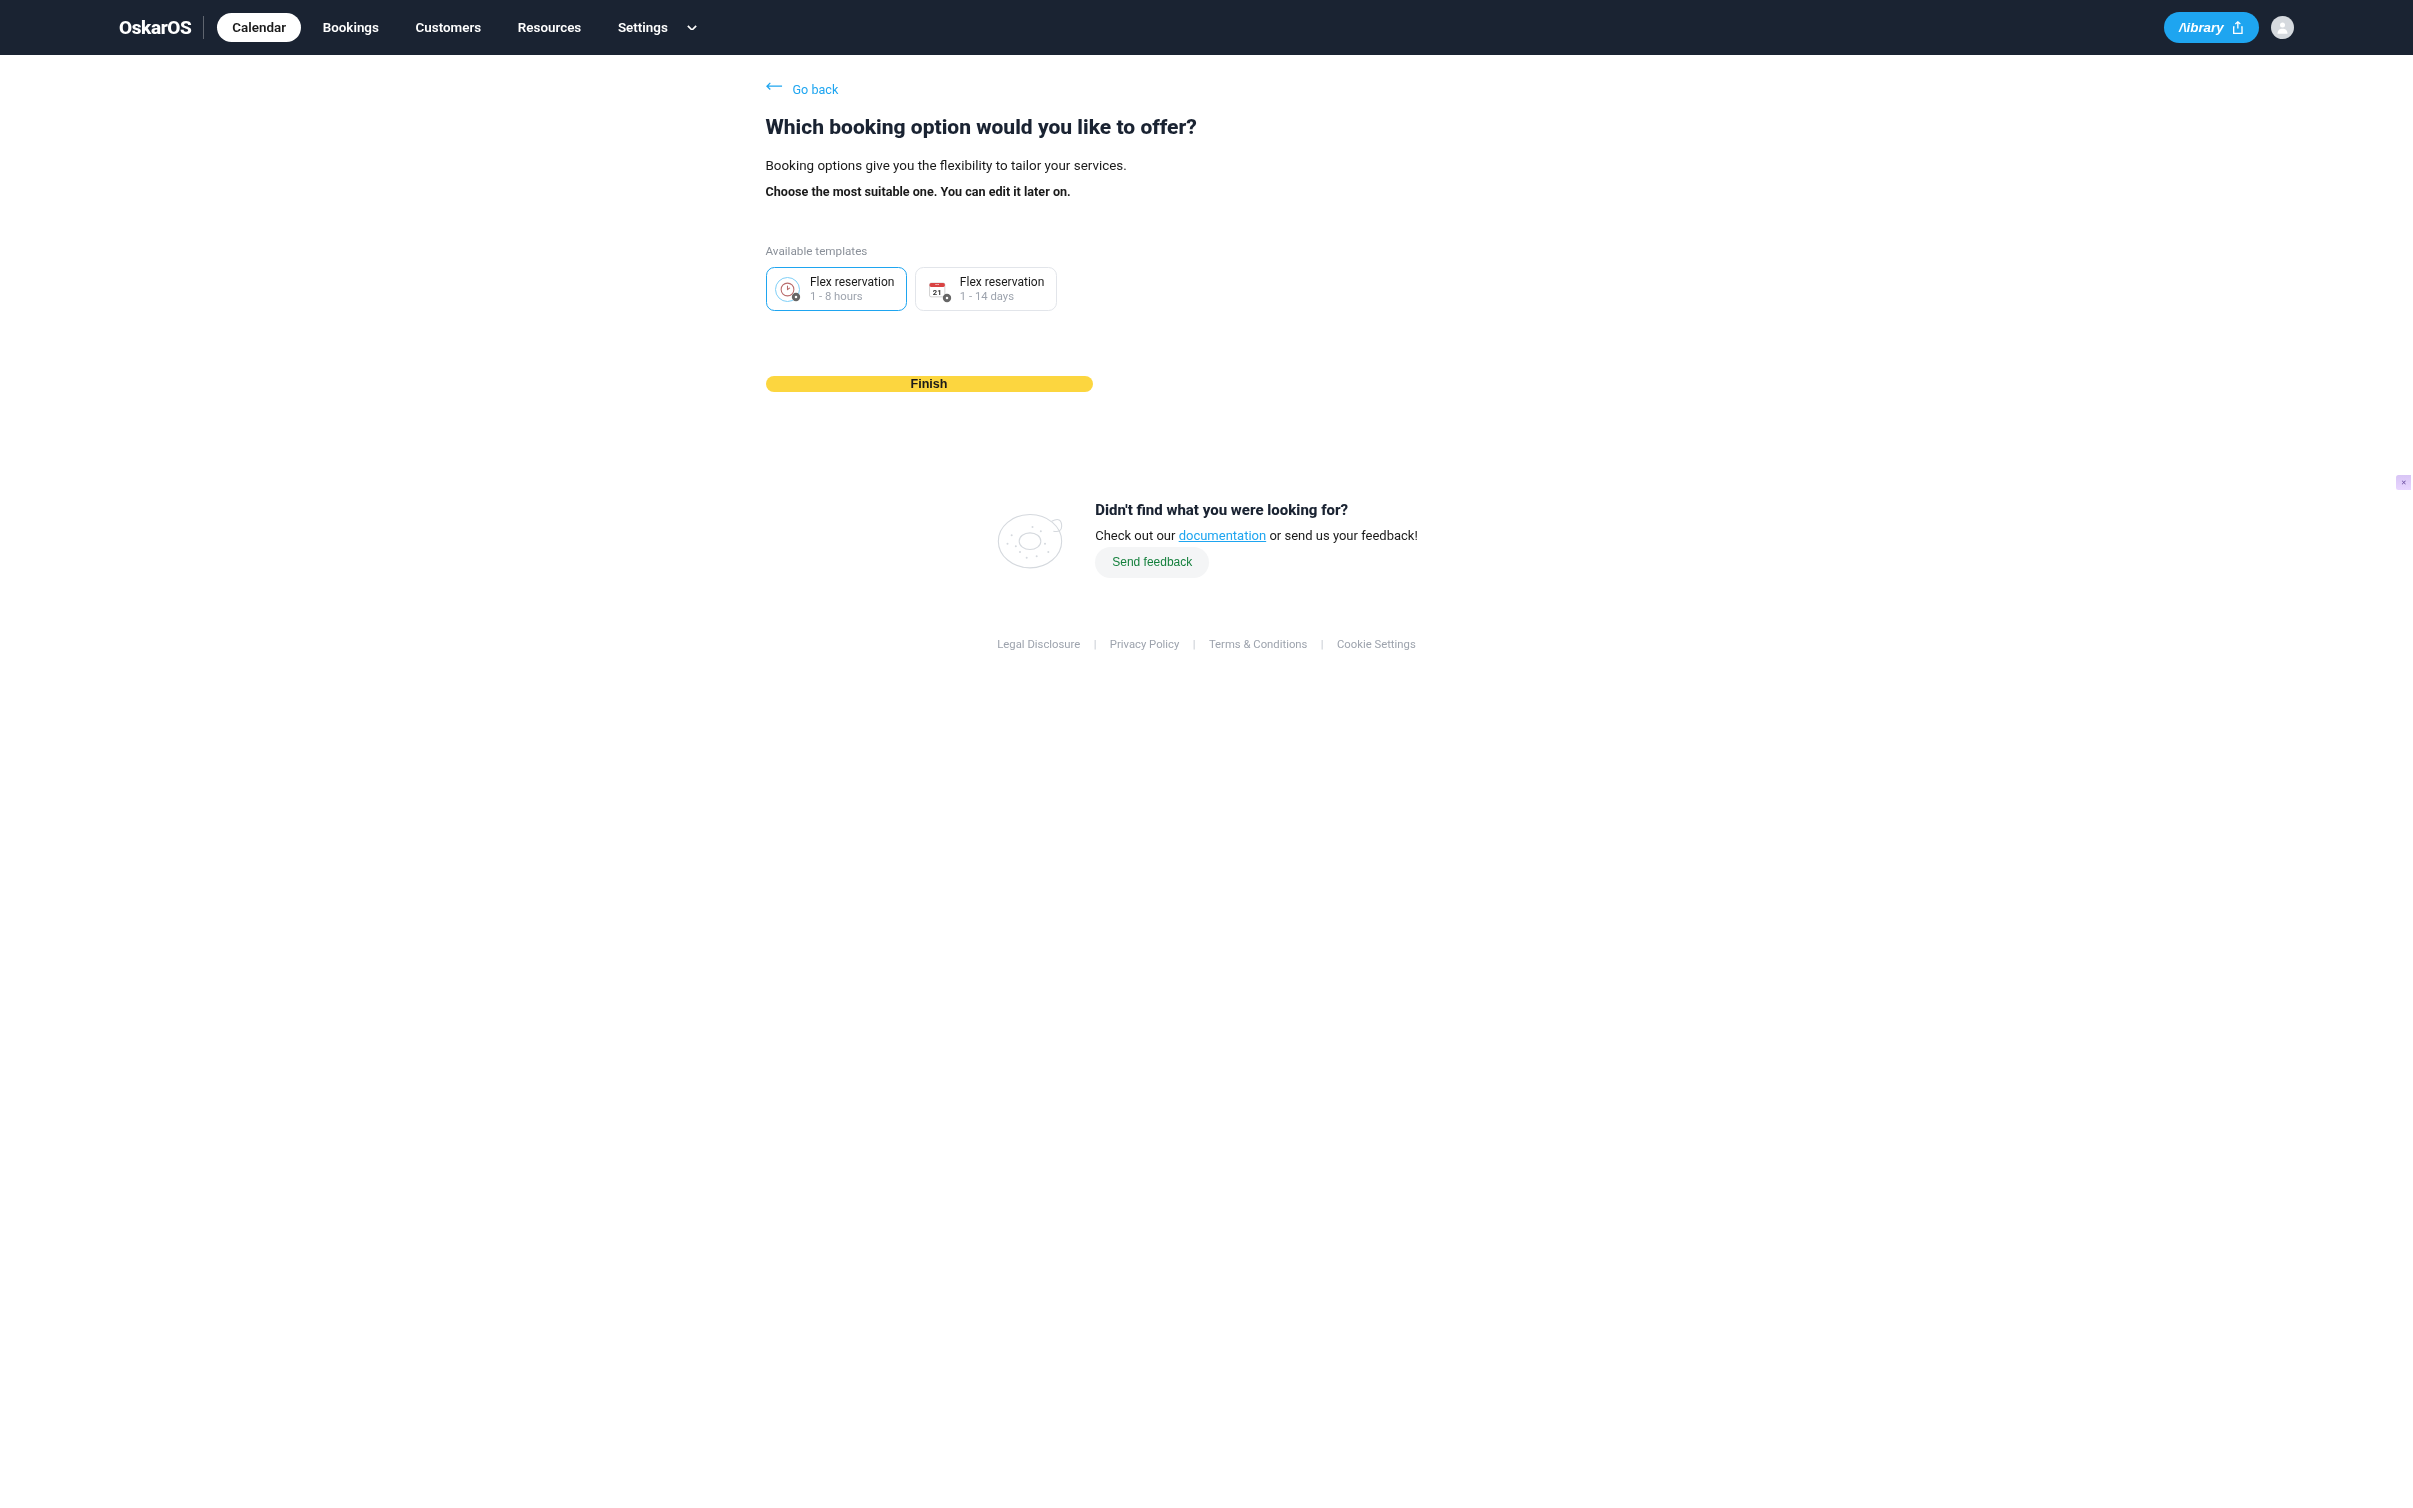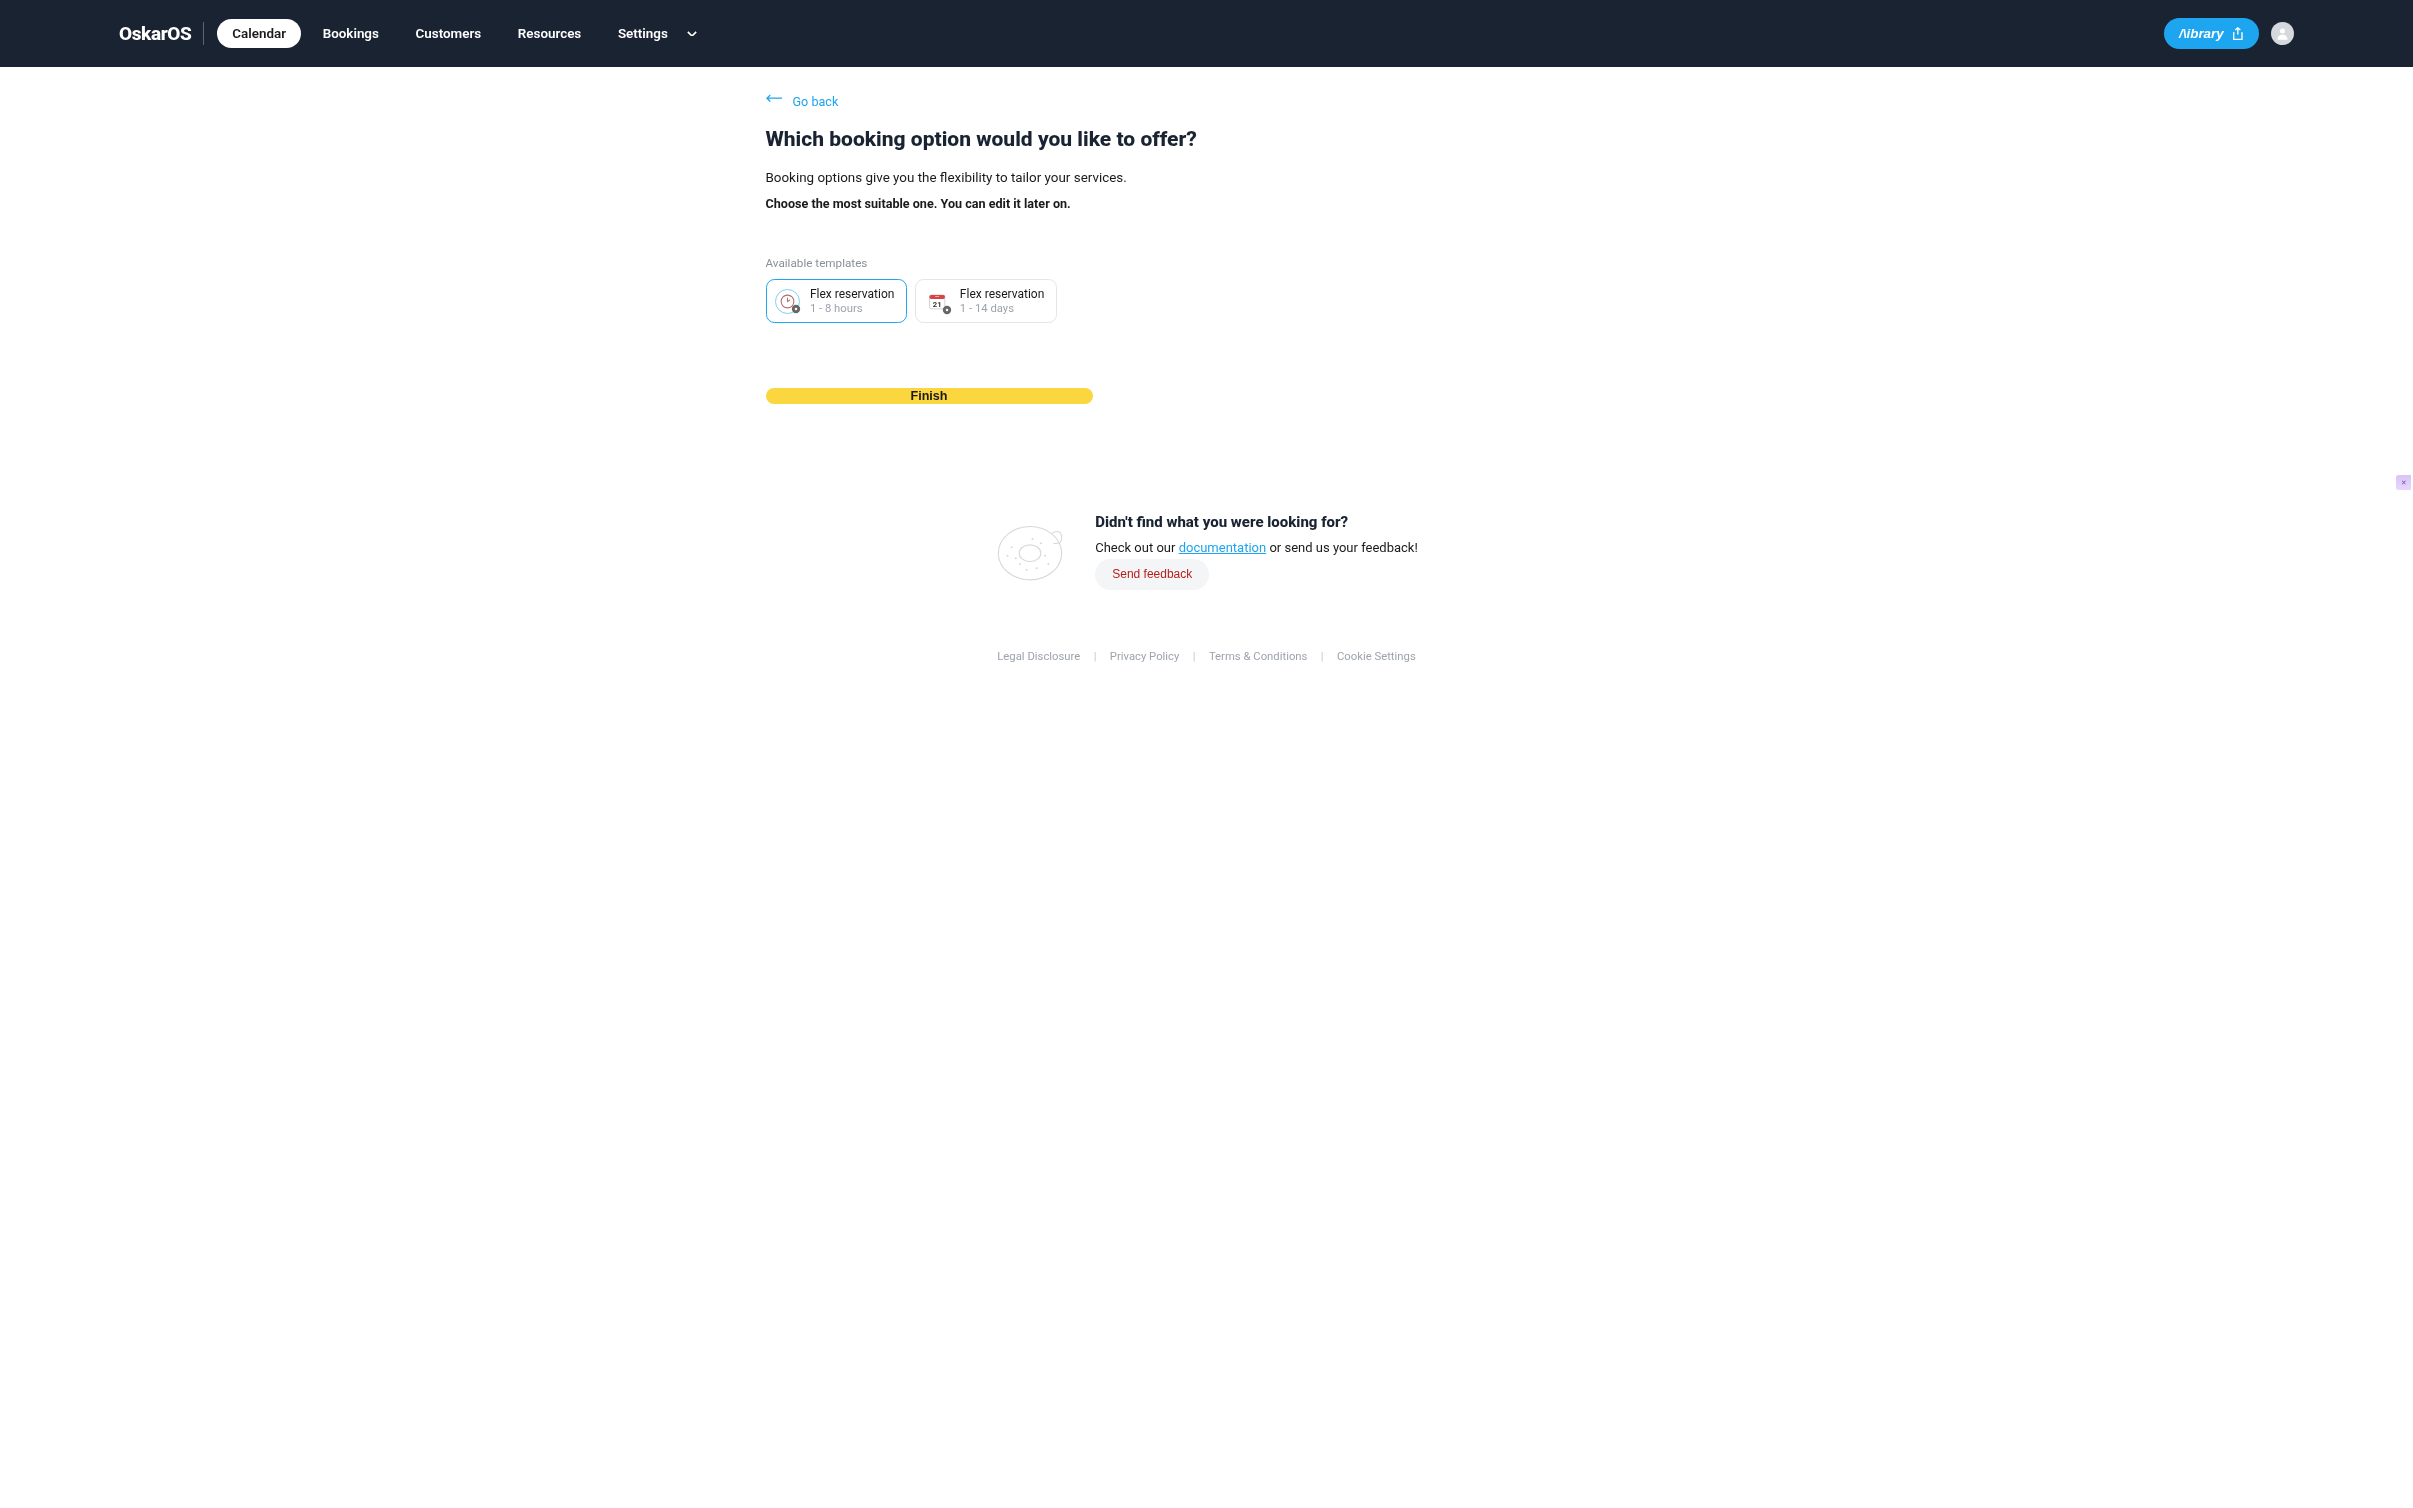--- a/index.html
+++ b/index.html
@@ -5,21 +5,21 @@
     * { margin: 0; padding: 0; box-sizing: border-box; }
     body {
       font-family: -apple-system, BlinkMacSystemFont, "Segoe UI", Roboto, Helvetica, Arial, sans-serif;
       background: #ffffff;
       color: #1a1a1a;
     }
 
     
     .header {
       background: #1a2332;
-      height: 67px;
+      height: 55px;
       display: flex;
       align-items: center;
       padding: 0 20px;
       justify-content: space-between;
     }
     .header-left {
       display: flex;
       align-items: center;
     }
     .logo {
@@ -271,21 +271,21 @@
       color: #1ea5f0;
       text-decoration: underline;
       cursor: pointer;
     }
     .feedback-btn {
       background: #f4f5f6;
       border: none;
       padding: 8.4px 17px;
       border-radius: 17px;
       font-size: 12px;
-      color: #b91c1c;
+      color: #15803d;
       cursor: pointer;
     }
 
     
     .footer-links {
       display: flex;
       align-items: center;
       justify-content: center;
       gap: 13.4px;
       margin-top: 60px;

